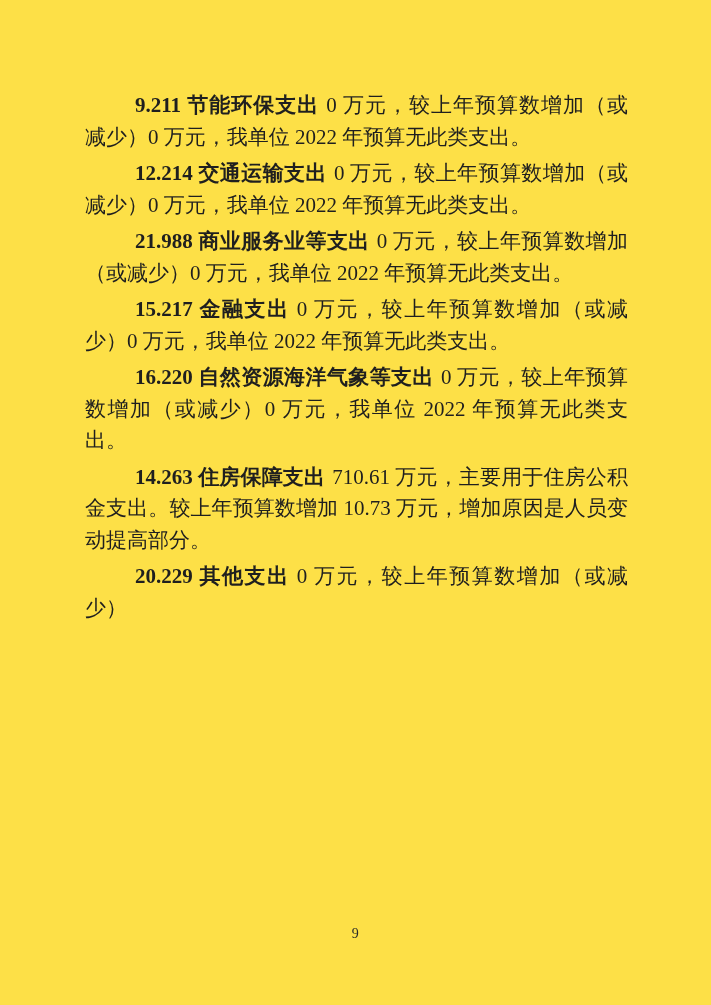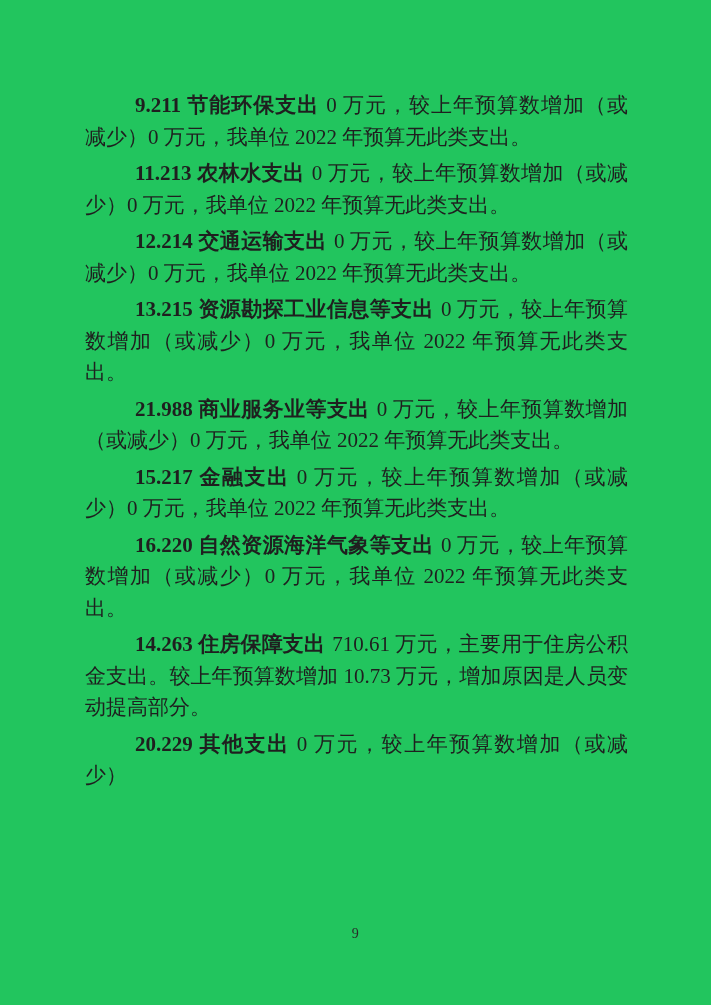--- a/index.html
+++ b/index.html
@@ -4,21 +4,21 @@
 <style>
   html, body {
     margin: 0;
     padding: 0;
     background: #ffffff;
   }
   .page {
     position: relative;
     width: 711px;
     height: 1005px;
-    background: #22c55e;
+    background: #fde047;
     overflow: hidden;
     font-family: "Liberation Serif", "DejaVu Serif", serif;
     color: #1f1f1f;
   }
   .content {
     position: absolute;
     left: 85px;
     top: 90px;
     width: 543px;
   }
@@ -46,23 +46,21 @@
     color: #2a2a2a;
     letter-spacing: 0.5px;
   }
 </style>
 </head>
 <body>
 
 <div class="page">
   <main class="content">
     <p class="para"><b class="lead">9.211 节能环保支出</b><span class="body-text">0 万元，较上年预算数增加（或减少）0 万元，我单位 2022 年预算无此类支出。</span></p>
-    <p class="para"><b class="lead">11.213 农林水支出</b><span class="body-text">0 万元，较上年预算数增加（或减少）0 万元，我单位 2022 年预算无此类支出。</span></p>
     <p class="para"><b class="lead">12.214 交通运输支出</b><span class="body-text">0 万元，较上年预算数增加（或减少）0 万元，我单位 2022 年预算无此类支出。</span></p>
-    <p class="para"><b class="lead">13.215 资源勘探工业信息等支出</b><span class="body-text">0 万元，较上年预算数增加（或减少）0 万元，我单位 2022 年预算无此类支出。</span></p>
     <p class="para"><b class="lead">21.988 商业服务业等支出</b><span class="body-text">0 万元，较上年预算数增加（或减少）0 万元，我单位 2022 年预算无此类支出。</span></p>
     <p class="para"><b class="lead">15.217 金融支出</b><span class="body-text">0 万元，较上年预算数增加（或减少）0 万元，我单位 2022 年预算无此类支出。</span></p>
     <p class="para"><b class="lead">16.220 自然资源海洋气象等支出</b><span class="body-text">0 万元，较上年预算数增加（或减少）0 万元，我单位 2022 年预算无此类支出。</span></p>
     <p class="para"><b class="lead">14.263 住房保障支出</b><span class="body-text">710.61 万元，主要用于住房公积金支出。较上年预算数增加 10.73 万元，增加原因是人员变动提高部分。</span></p>
     <p class="para"><b class="lead">20.229 其他支出</b><span class="body-text">0 万元，较上年预算数增加（或减少）</span></p>
   </main>
   <footer class="page-footer">
     <span class="page-num">9</span>
   </footer>
 </div>

